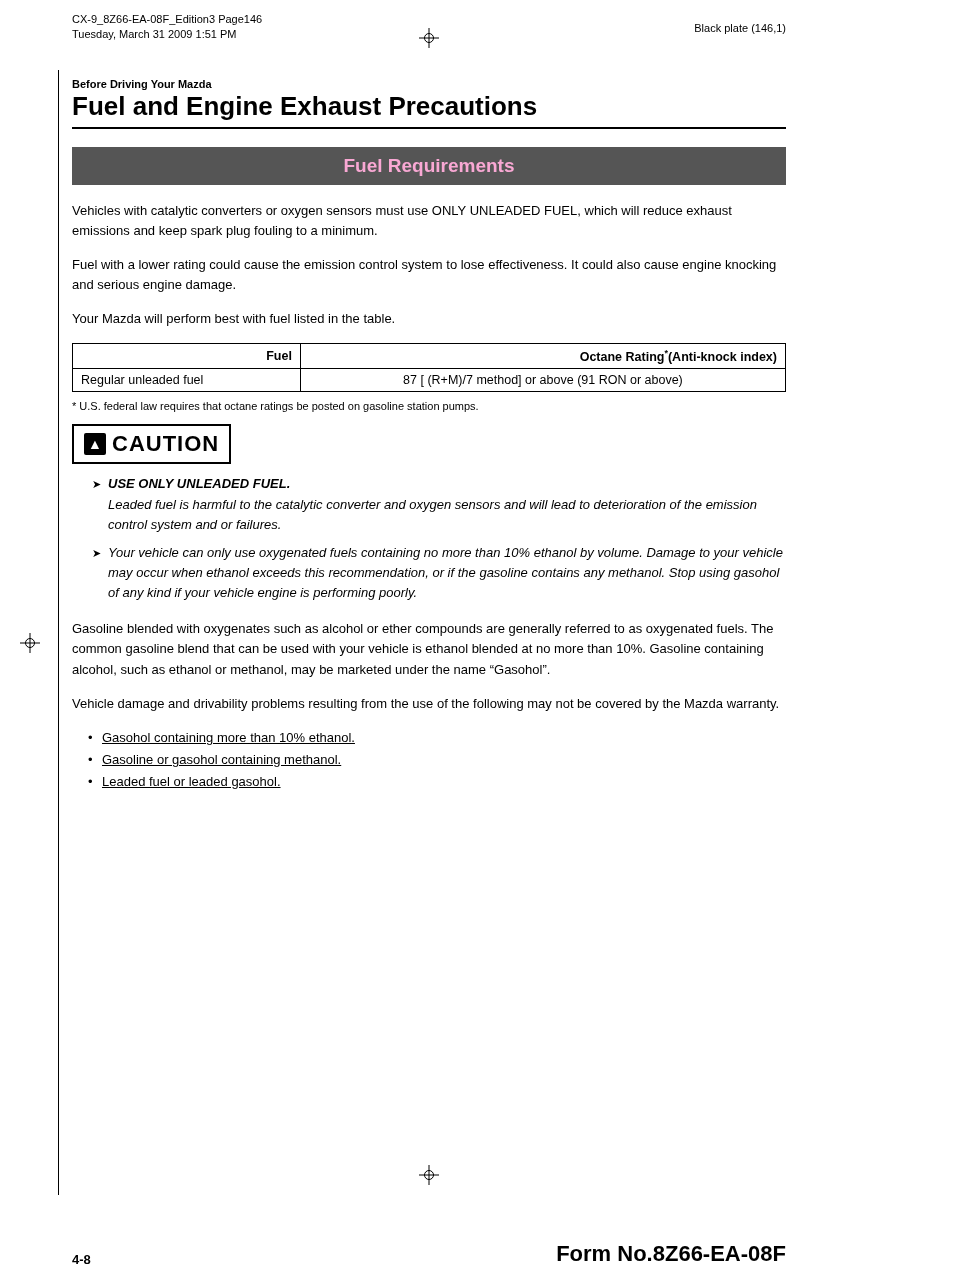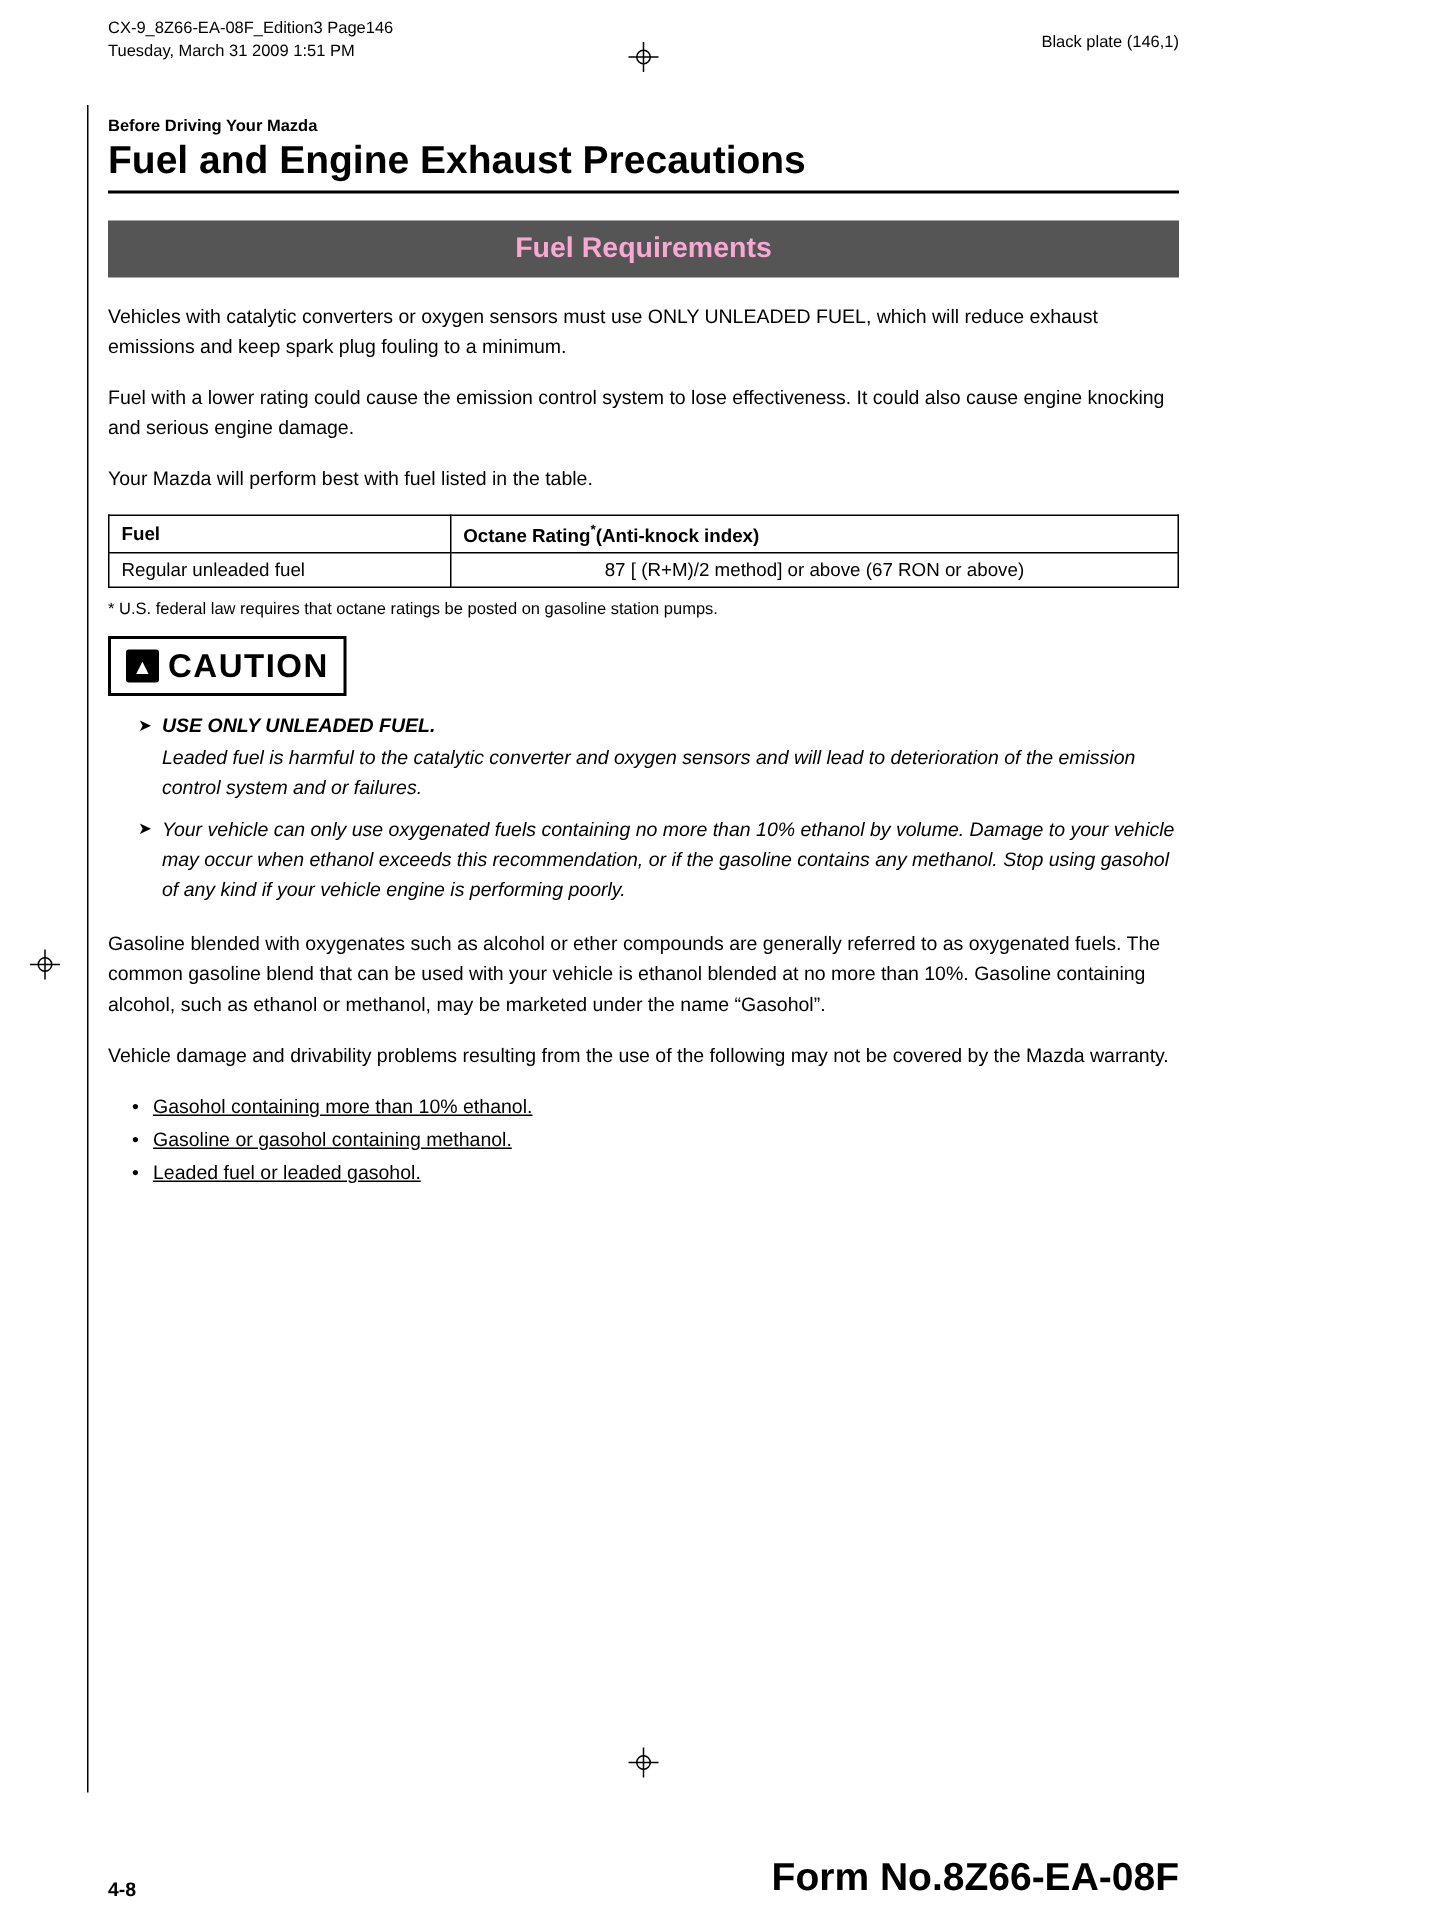--- a/index.html
+++ b/index.html
@@ -155,21 +155,21 @@
     .fuel-table {
       width: 100%;
       border-collapse: collapse;
       margin-bottom: 8px;
       font-size: 12.5px;
     }
 
     .fuel-table th {
       border: 1px solid #000;
       padding: 4px 8px;
-      text-align: left;
+      text-align: right;
       font-weight: bold;
       background: #fff;
     }
 
     .fuel-table td {
       border: 1px solid #000;
       padding: 4px 8px;
       text-align: left;
     }
 
@@ -272,21 +272,21 @@
       bottom: 18px;
       left: 72px;
       font-size: 13px;
       font-weight: bold;
     }
 
     .footer-right {
       position: absolute;
       bottom: 18px;
       right: 72px;
-      font-size: 26px;
+      font-size: 22px;
       font-weight: bold;
     }
 
     sup {
       font-size: 9px;
     }
   </style>
 </head>
 <body>
 
@@ -342,21 +342,21 @@
         <tr>
           <th>Fuel</th>
           <th>
             Octane Rating<sup>*</sup>(Anti-knock index)
           </th>
         </tr>
       </thead>
       <tbody>
         <tr>
           <td>Regular unleaded fuel</td>
-          <td>87 [ (R+M)/2 method] or above (67 RON or above)</td>
+          <td>87 [ (R+M)/7 method] or above (91 RON or above)</td>
         </tr>
       </tbody>
     </table>
 
     
     <p class="footnote">* U.S. federal law requires that octane ratings be posted on gasoline station pumps.</p>
 
     
 
     

